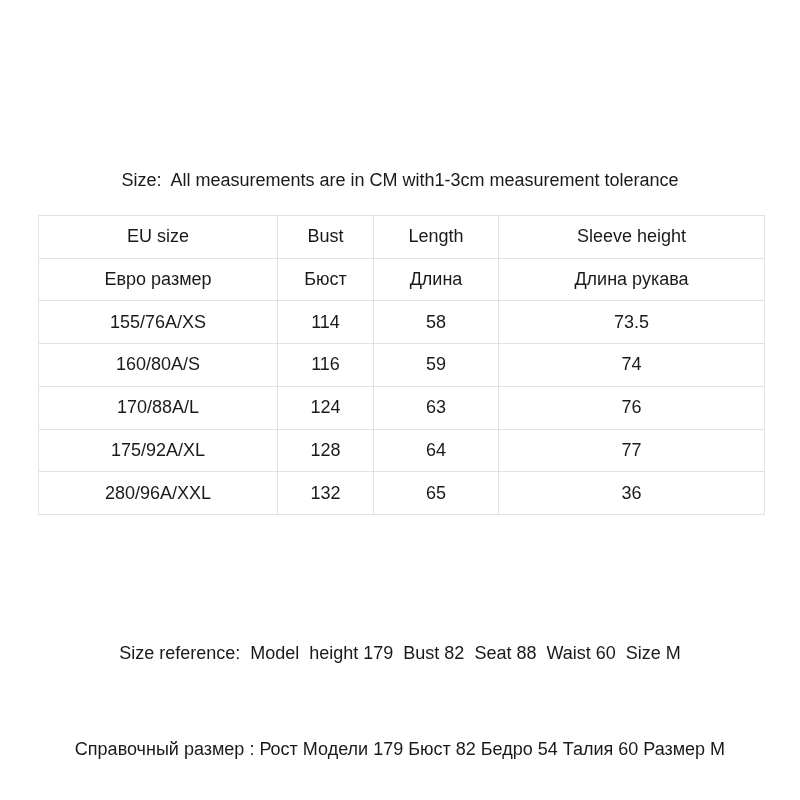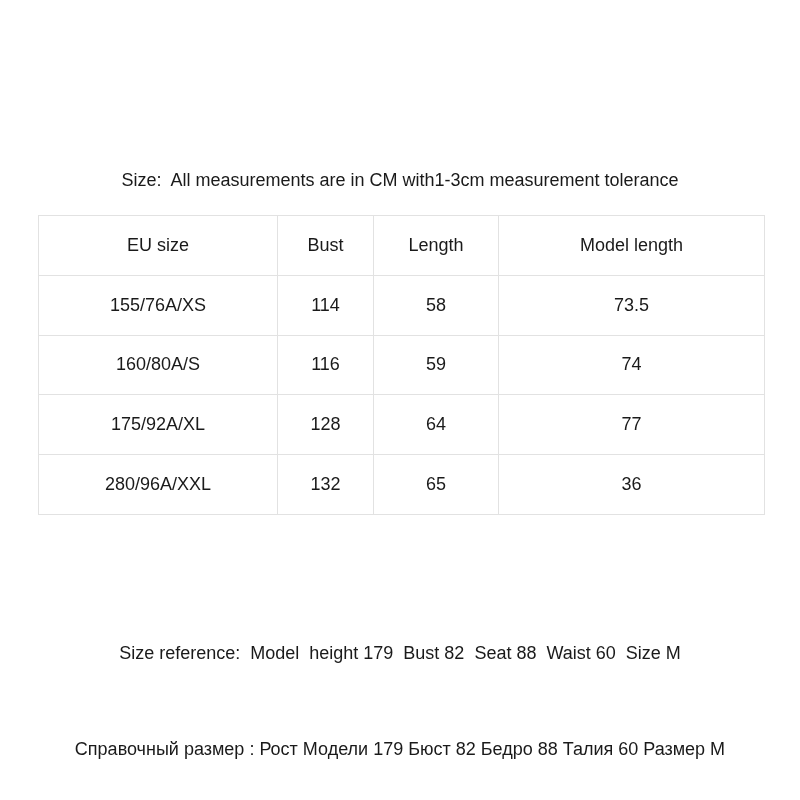--- a/index.html
+++ b/index.html
@@ -79,47 +79,59 @@
       <col class="c1">
         <col class="c2">
         <col class="c3">
         <col class="c4">
     </colgroup>
     <tbody>
       <tr>
         <th>EU size</th>
         <th>Bust</th>
         <th>Length</th>
-        <th>Model length</th>
+        <th>Sleeve height</th>
+      </tr>
+      <tr>
+        <th>Евро размер</th>
+        <th>Бюст</th>
+        <th>Длина</th>
+        <th>Длина рукава</th>
       </tr>
       <tr>
         <td>155/76A/XS</td>
         <td>114</td>
         <td>58</td>
         <td>73.5</td>
       </tr>
       <tr>
         <td>160/80A/S</td>
         <td>116</td>
         <td>59</td>
         <td>74</td>
+      </tr>
+      <tr>
+        <td>170/88A/L</td>
+        <td>124</td>
+        <td>63</td>
+        <td>76</td>
       </tr>
       <tr>
         <td>175/92A/XL</td>
         <td>128</td>
         <td>64</td>
         <td>77</td>
       </tr>
       <tr>
         <td>280/96A/XXL</td>
         <td>132</td>
         <td>65</td>
         <td>36</td>
       </tr>
     </tbody>
   </table>
 
   <div class="refs">
     <p>Size reference:  Model  height 179  Bust 82  Seat 88  Waist 60  Size M</p>
-    <p>Справочный размер : Рост Модели 179 Бюст 82 Бедро 88 Талия 60 Размер М</p>
+    <p>Справочный размер : Рост Модели 179 Бюст 82 Бедро 54 Талия 60 Размер М</p>
   </div>
 
 </div>
 
 </body></html>

